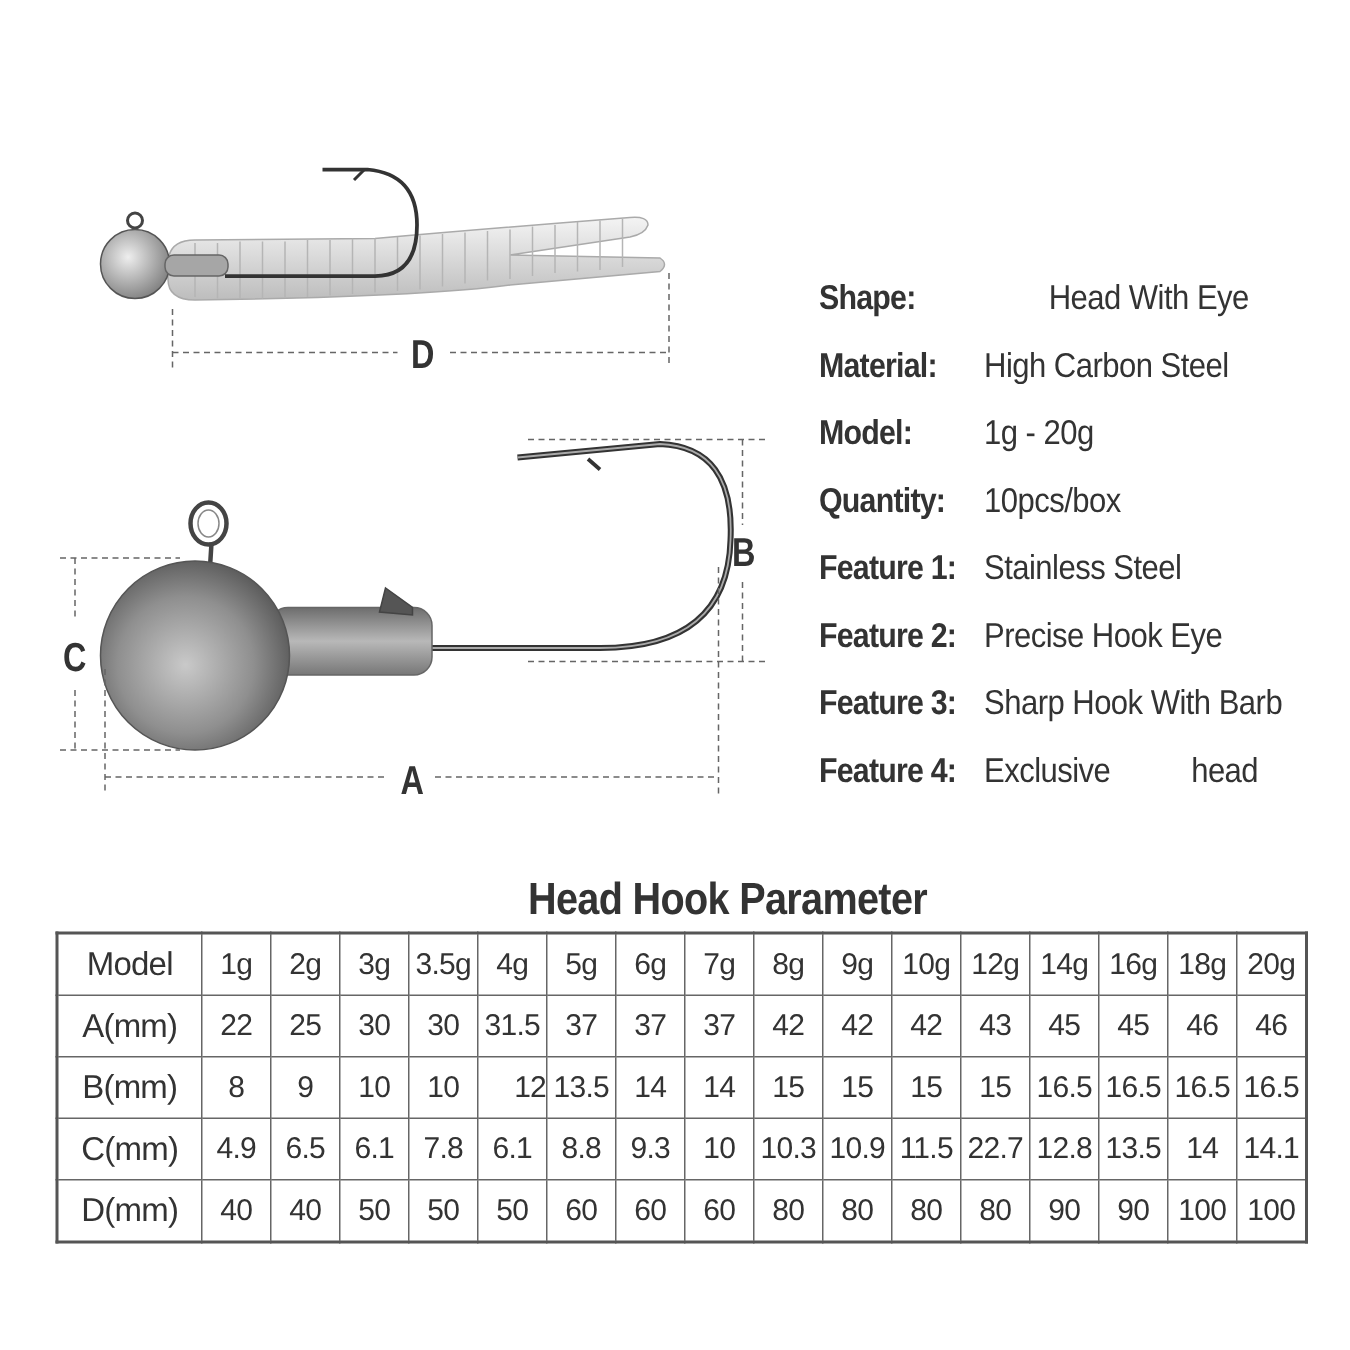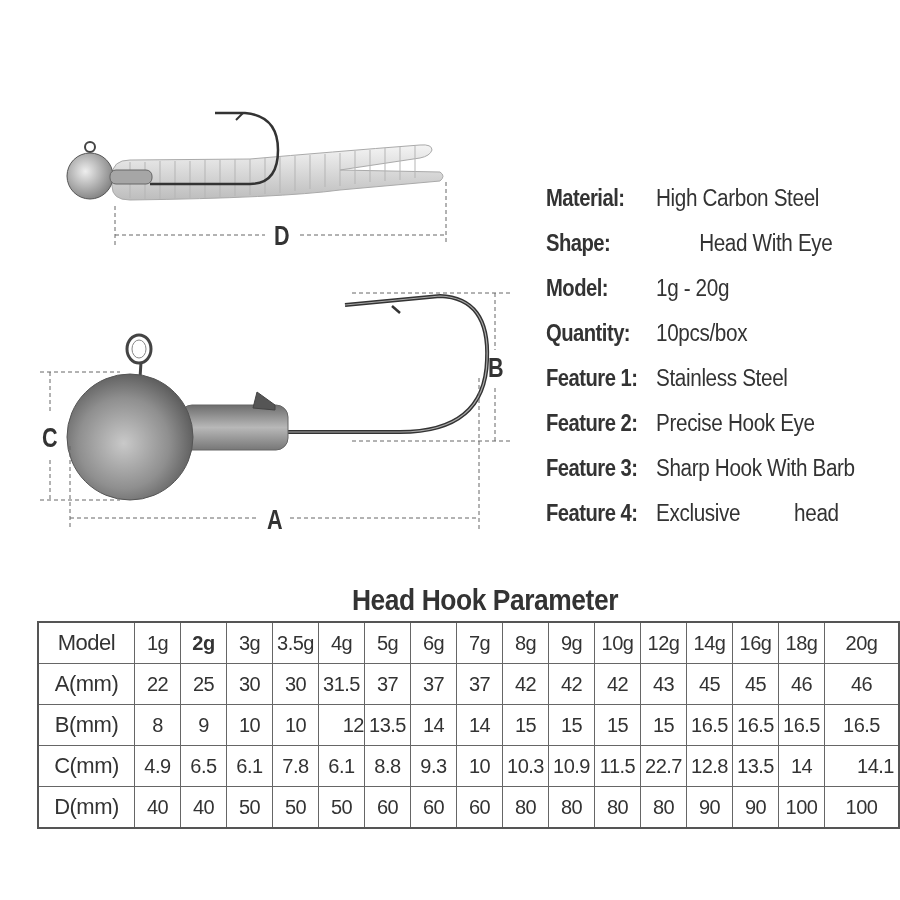--- a/index.html
+++ b/index.html
@@ -124,26 +124,26 @@
   </g>
 </svg>
 
 <span class="dim-label" style="left:272px;top:221px;">D</span>
 <span class="dim-label" style="left:40px;top:423px;">C</span>
 <span class="dim-label" style="left:265px;top:505px;">A</span>
 <span class="dim-label" style="left:486px;top:353px;">B</span>
 
 <div class="specs">
   <div class="spec-row">
+    <span class="spec-key">Shape:</span>
+    <span class="spec-val">        Head With Eye</span>
+  </div>
+  <div class="spec-row">
     <span class="spec-key">Material:</span>
     <span class="spec-val">High Carbon Steel</span>
-  </div>
-  <div class="spec-row">
-    <span class="spec-key">Shape:</span>
-    <span class="spec-val">        Head With Eye</span>
   </div>
   <div class="spec-row">
     <span class="spec-key">Model:</span>
     <span class="spec-val">1g - 20g</span>
   </div>
   <div class="spec-row">
     <span class="spec-key">Quantity:</span>
     <span class="spec-val">10pcs/box</span>
   </div>
   <div class="spec-row">
@@ -163,21 +163,21 @@
     <span class="spec-val">Exclusive          head</span>
   </div>
 </div>
 
 <div class="table-title">Head Hook Parameter</div>
 <table class="param-table" id="param-table">
   <tbody id="param-body">
       <tr>
         <td class="head">Model</td>
         <td style="width: 45px;">1g</td>
-        <td style="width: 45px; font-weight: bold;">2g</td>
+        <td style="width: 45px;">2g</td>
         <td style="width: 45px;">3g</td>
         <td style="width: 45px;">3.5g</td>
         <td style="width: 45px;">4g</td>
         <td style="width: 45px;">5g</td>
         <td style="width: 45px;">6g</td>
         <td style="width: 45px;">7g</td>
         <td style="width: 45px;">8g</td>
         <td style="width: 45px;">9g</td>
         <td style="width: 45px;">10g</td>
         <td style="width: 45px;">12g</td>
@@ -234,21 +234,21 @@
         <td style="width: 45px;">8.8</td>
         <td style="width: 45px;">9.3</td>
         <td style="width: 45px;">10</td>
         <td style="width: 45px;">10.3</td>
         <td style="width: 45px;">10.9</td>
         <td style="width: 45px;">11.5</td>
         <td style="width: 45px;">22.7</td>
         <td style="width: 45px;">12.8</td>
         <td style="width: 45px;">13.5</td>
         <td style="width: 45px;">14</td>
-        <td style="width: 45px; padding-left: 28px;">14.1</td>
+        <td style="width: 45px;">14.1</td>
       </tr>
       <tr>
         <td class="head">D(mm)</td>
         <td style="width: 45px;">40</td>
         <td style="width: 45px;">40</td>
         <td style="width: 45px;">50</td>
         <td style="width: 45px;">50</td>
         <td style="width: 45px;">50</td>
         <td style="width: 45px;">60</td>
         <td style="width: 45px;">60</td>

